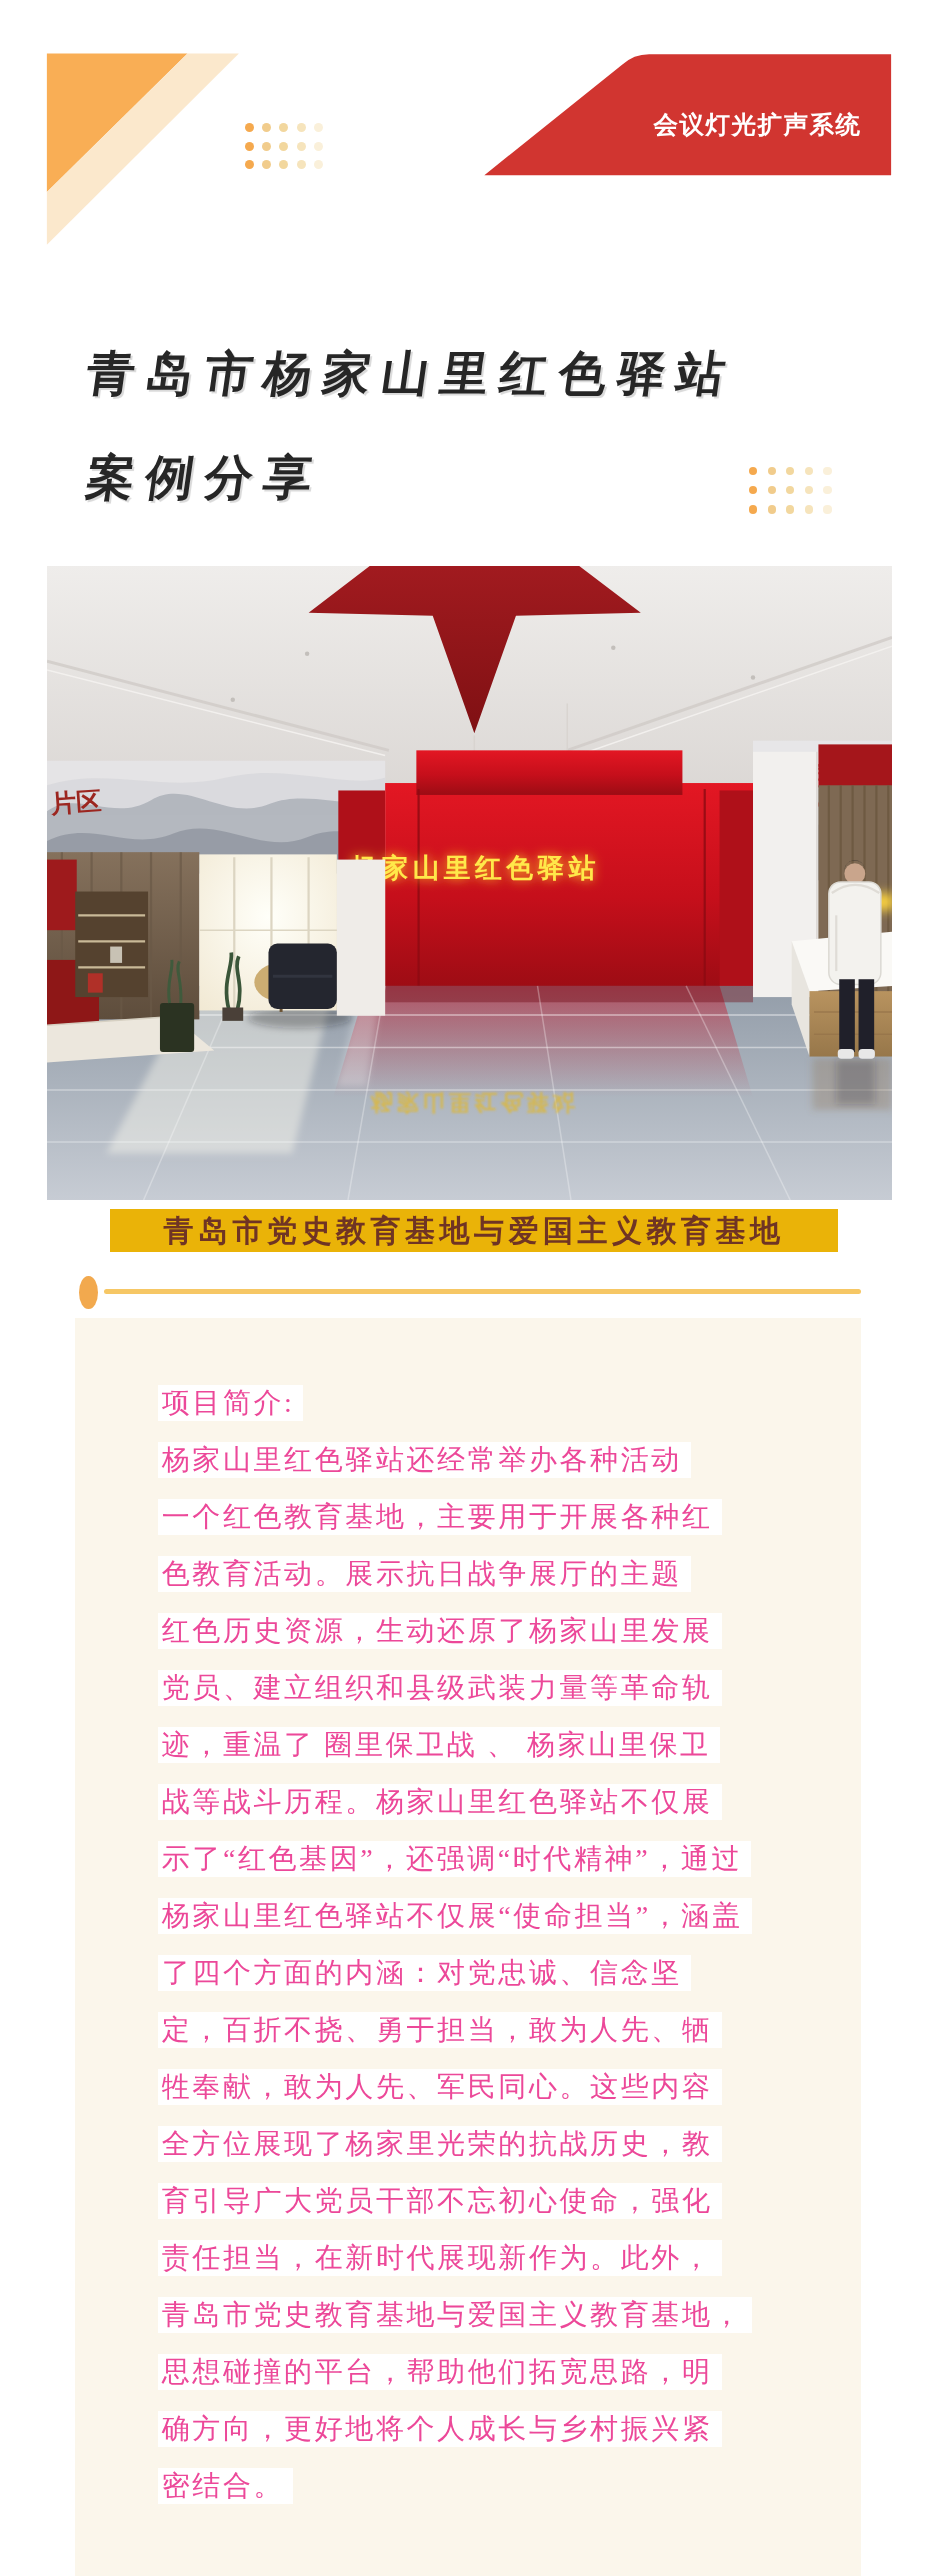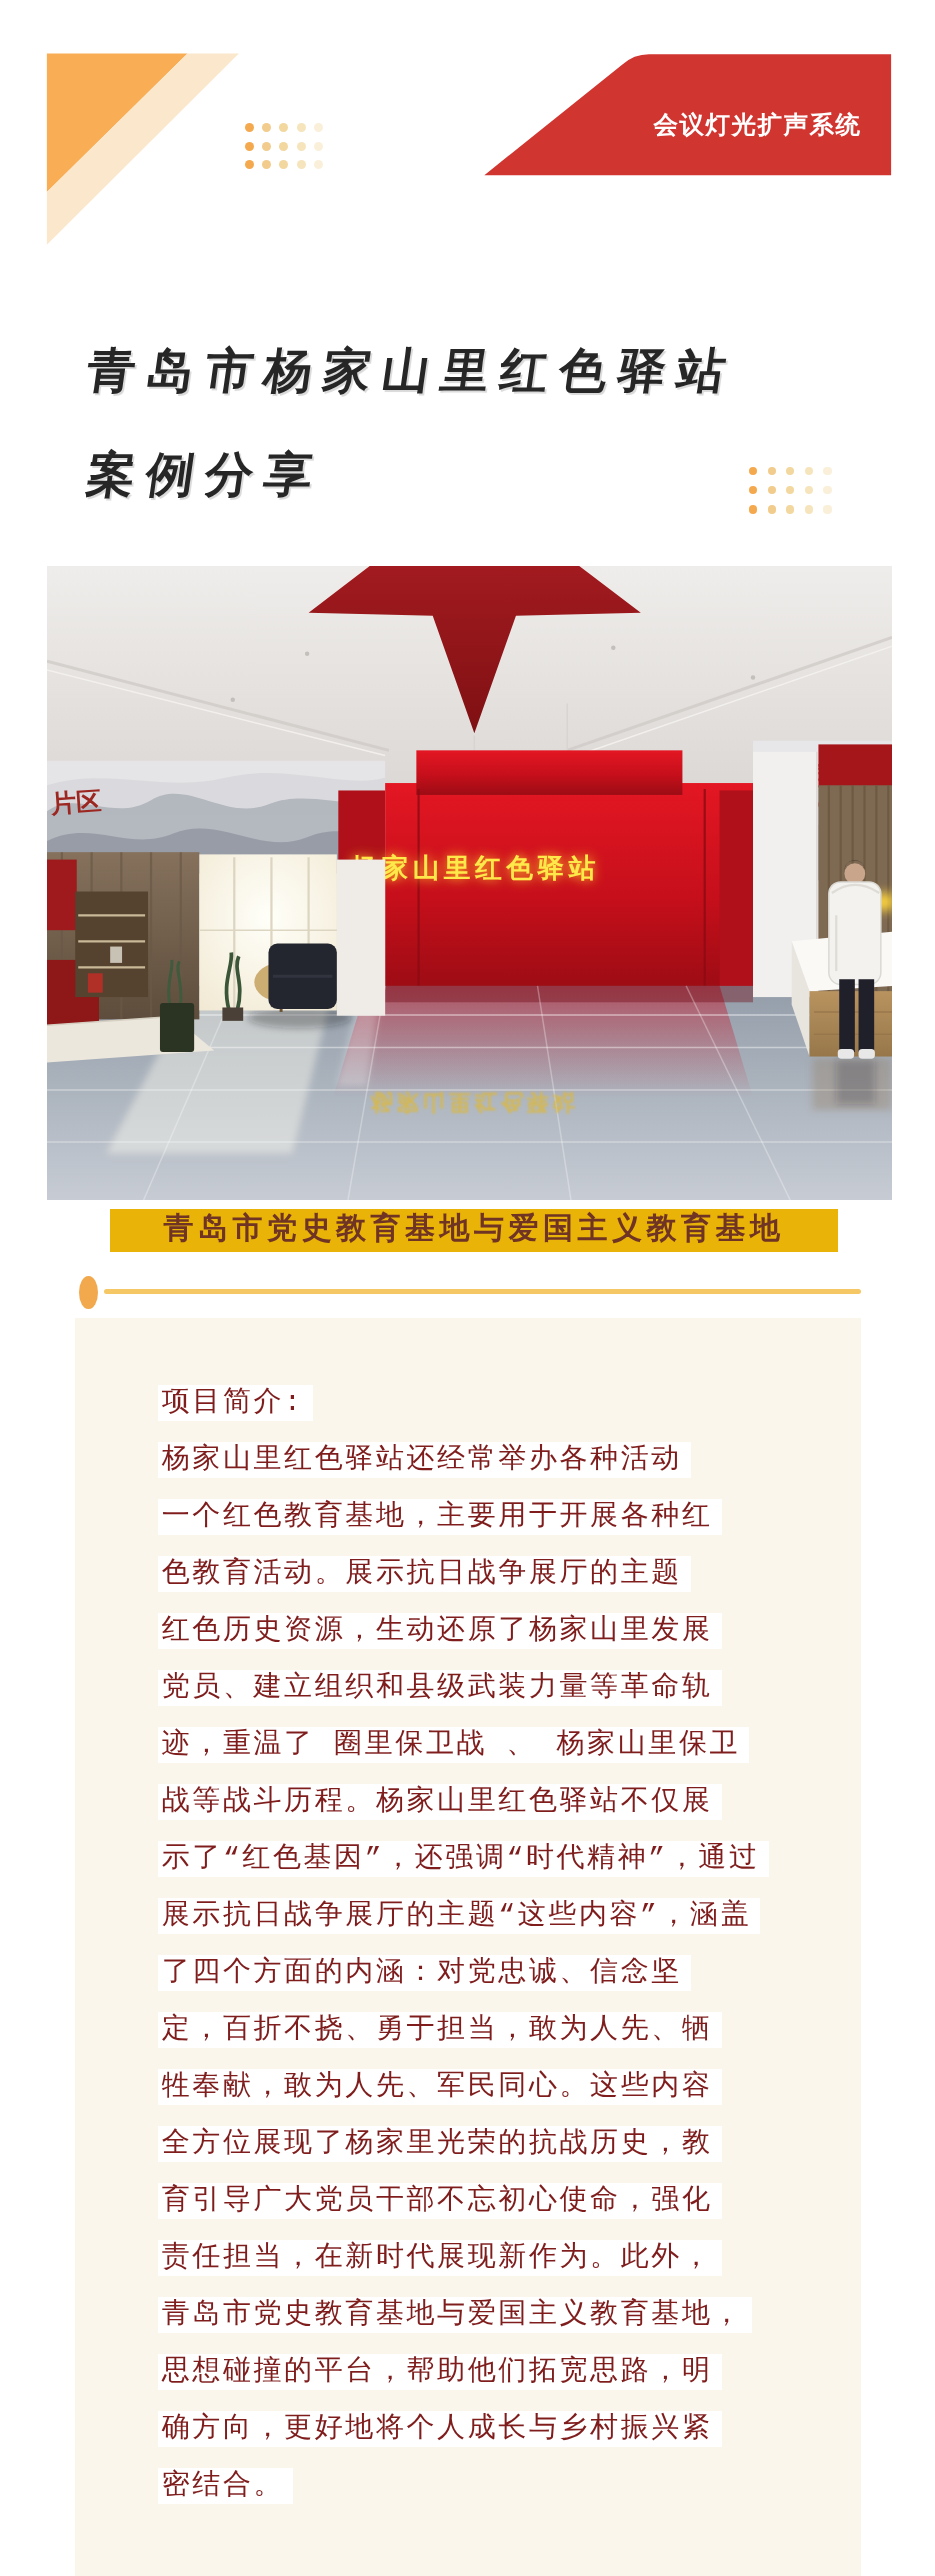--- a/index.html
+++ b/index.html
@@ -1,17 +1,17 @@
 <!DOCTYPE html>
 <html style="font-size:12px"><head>
 <meta charset="utf-8">
 <style>
   html,body{margin:0;padding:0;background:#ffffff;}
   .page{position:relative;width:900px;height:2576px;background:#ffffff;overflow:hidden;
-        font-family:Liberation Mono, monospace;}
+        font-family:Liberation Serif, serif;}
   .abs{position:absolute;}
 
   
   #deco-tl{left:0;top:0;}
   #ribbon-svg{left:0;top:0;}
 
   .dots{display:grid;}
   .dots-1{left:245px;top:123px;grid-template-columns:repeat(5,9px);column-gap:8.2px;row-gap:9.7px;}
   .dots-2{left:749px;top:467px;grid-template-columns:repeat(5,8.2px);column-gap:10.4px;row-gap:11px;}
   .dots-1 .dot{width:9px;height:9px;border-radius:50%;}
@@ -32,21 +32,21 @@
            font-size:30px;font-weight:700;letter-spacing:4.5px;line-height:43px;text-align:center;white-space:nowrap;}
 
   
   #divider-dot{left:79px;top:1276px;width:18.6px;height:33px;border-radius:50%;background:#F2A94E;}
   #divider-line{left:104px;top:1289px;width:757px;height:5.2px;border-radius:3px;background:#F6C765;}
 
   
   #panel{left:75px;top:1318px;width:786px;height:1258px;background:#FBF6EB;}
   #article{left:158px;top:1385px;width:683px;}
   .line{height:36px;margin-bottom:21px;white-space:nowrap;}
-  .line-text{display:inline-block;background:#ffffff;color:#7f1d1d;font-size:28px;line-height:36px;
+  .line-text{display:inline-block;background:#ffffff;color:#ec4899;font-size:28px;line-height:36px;
              letter-spacing:2.6px;padding:0 9px 0 3.7px;}
 </style>
 </head>
 <body>
 
 <div class="page">
 
   <svg id="deco-tl" class="abs" width="253" height="253" viewBox="0 0 340 340">
     <polygon points="63,72 252,72 63,258" fill="#F9AE55"></polygon>
     <polygon points="252,72 321,72 63,329 63,258" fill="#FBE8CC"></polygon>
@@ -278,21 +278,21 @@
   <div id="article" class="abs">
       <div class="line"><span class="line-text">项目简介:</span></div>
       <div class="line"><span class="line-text">杨家山里红色驿站还经常举办各种活动</span></div>
       <div class="line"><span class="line-text">一个红色教育基地，主要用于开展各种红</span></div>
       <div class="line"><span class="line-text">色教育活动。展示抗日战争展厅的主题</span></div>
       <div class="line"><span class="line-text">红色历史资源，生动还原了杨家山里发展</span></div>
       <div class="line"><span class="line-text">党员、建立组织和县级武装力量等革命轨</span></div>
       <div class="line"><span class="line-text">迹，重温了 圈里保卫战 、 杨家山里保卫</span></div>
       <div class="line"><span class="line-text">战等战斗历程。杨家山里红色驿站不仅展</span></div>
       <div class="line"><span class="line-text">示了“红色基因”，还强调“时代精神”，通过</span></div>
-      <div class="line"><span class="line-text">展示抗日战争展厅的主题“这些内容”，涵盖</span></div>
+      <div class="line"><span class="line-text">杨家山里红色驿站不仅展“使命担当”，涵盖</span></div>
       <div class="line"><span class="line-text">了四个方面的内涵：对党忠诚、信念坚</span></div>
       <div class="line"><span class="line-text">定，百折不挠、勇于担当，敢为人先、牺</span></div>
       <div class="line"><span class="line-text">牲奉献，敢为人先、军民同心。这些内容</span></div>
       <div class="line"><span class="line-text">全方位展现了杨家里光荣的抗战历史，教</span></div>
       <div class="line"><span class="line-text">育引导广大党员干部不忘初心使命，强化</span></div>
       <div class="line"><span class="line-text">责任担当，在新时代展现新作为。此外，</span></div>
       <div class="line"><span class="line-text">青岛市党史教育基地与爱国主义教育基地，</span></div>
       <div class="line"><span class="line-text">思想碰撞的平台，帮助他们拓宽思路，明</span></div>
       <div class="line"><span class="line-text">确方向，更好地将个人成长与乡村振兴紧</span></div>
       <div class="line"><span class="line-text">密结合。</span></div>

